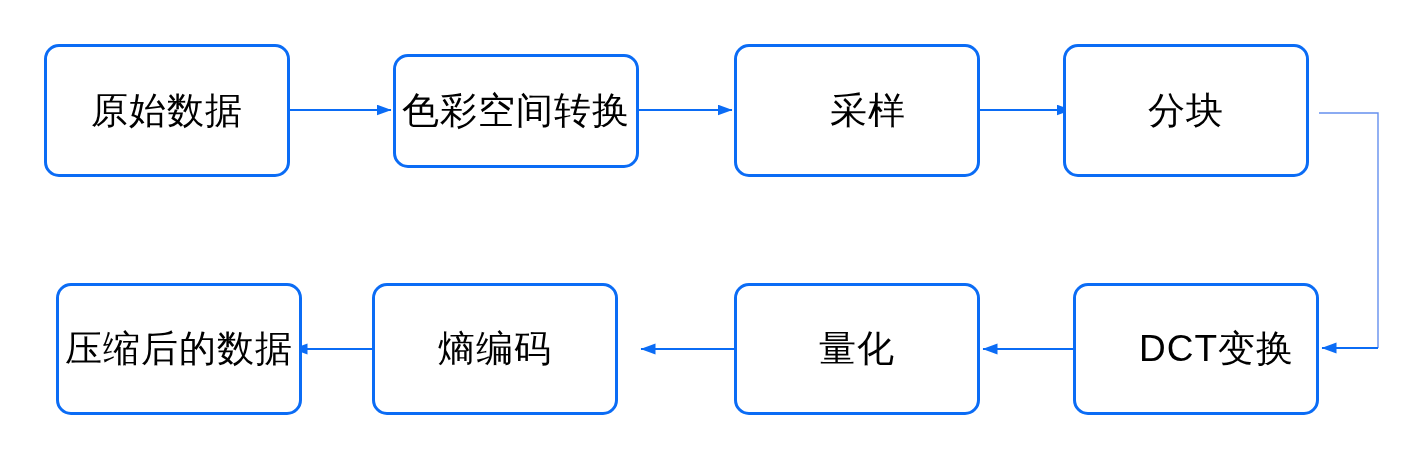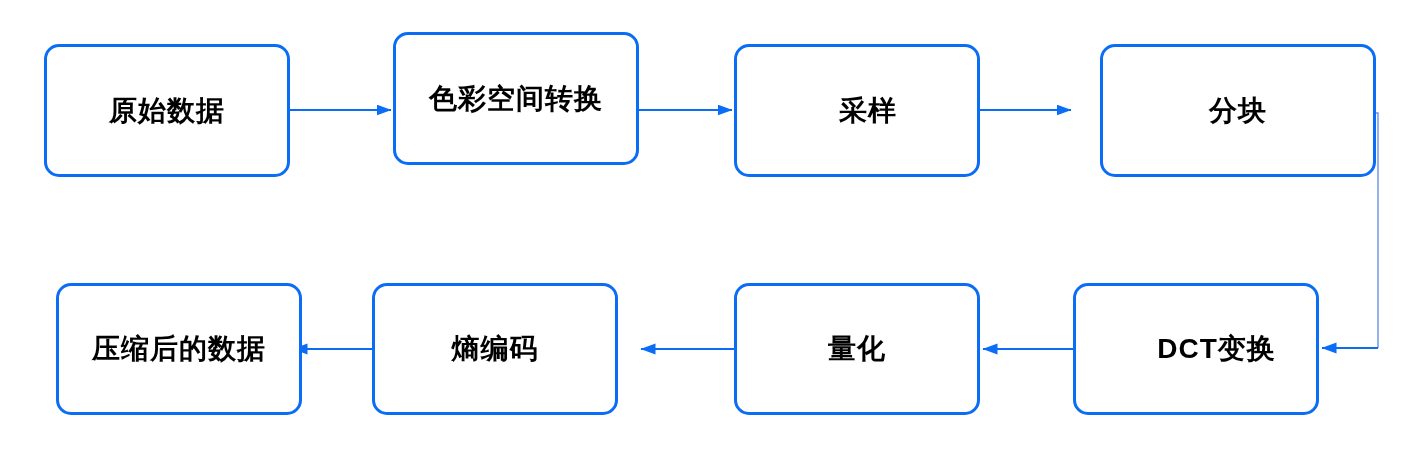--- a/index.html
+++ b/index.html
@@ -23,22 +23,22 @@
   .node {
     position: absolute;
     display: flex;
     align-items: center;
     justify-content: center;
     background: var(--background);
     border: 3px solid var(--accent);
     border-radius: 15px;
   }
   .node-label {
-    font-size: 28px;
-    font-weight: 700;
+    font-size: 37px;
+    font-weight: 400;
     color: var(--text);
     letter-spacing: 1px;
     white-space: nowrap;
   }
   svg.edges {
     position: absolute;
     left: 0; top: 0;
     width: 1422px; height: 471px;
     pointer-events: none;
   }
@@ -75,29 +75,29 @@
 
     <line class="edge-line" x1="1073" y1="349" x2="983" y2="349" marker-end="url(#arrowhead)"></line>
     <line class="edge-line" x1="734" y1="349" x2="641" y2="349" marker-end="url(#arrowhead)"></line>
     <line class="edge-line" x1="393" y1="349" x2="293" y2="349" marker-end="url(#arrowhead)"></line>
   </svg>
 
   <div class="node" style="left:44px; top:44px; width:246px; height:133px;">
     <span class="node-label">原始数据</span>
   </div>
 
-  <div class="node" style="left:393px; top:32px; width:246px; height:133px;">
+  <div class="node" style="left:393px; top:54px; width:246px; height:114px;">
     <span class="node-label">色彩空间转换</span>
   </div>
 
   <div class="node" style="left:734px; top:44px; width:246px; height:133px;padding-left:22px;">
     <span class="node-label">采样</span>
   </div>
 
-  <div class="node" style="left:1100px; top:44px; width:276px; height:133px;">
+  <div class="node" style="left:1063px; top:44px; width:246px; height:133px;">
     <span class="node-label">分块</span>
   </div>
 
   <div class="node" style="left:1073px; top:283px; width:246px; height:132px;padding-left:41px;">
     <span class="node-label">DCT变换</span>
   </div>
 
   <div class="node" style="left:734px; top:283px; width:246px; height:132px;">
     <span class="node-label">量化</span>
   </div>

